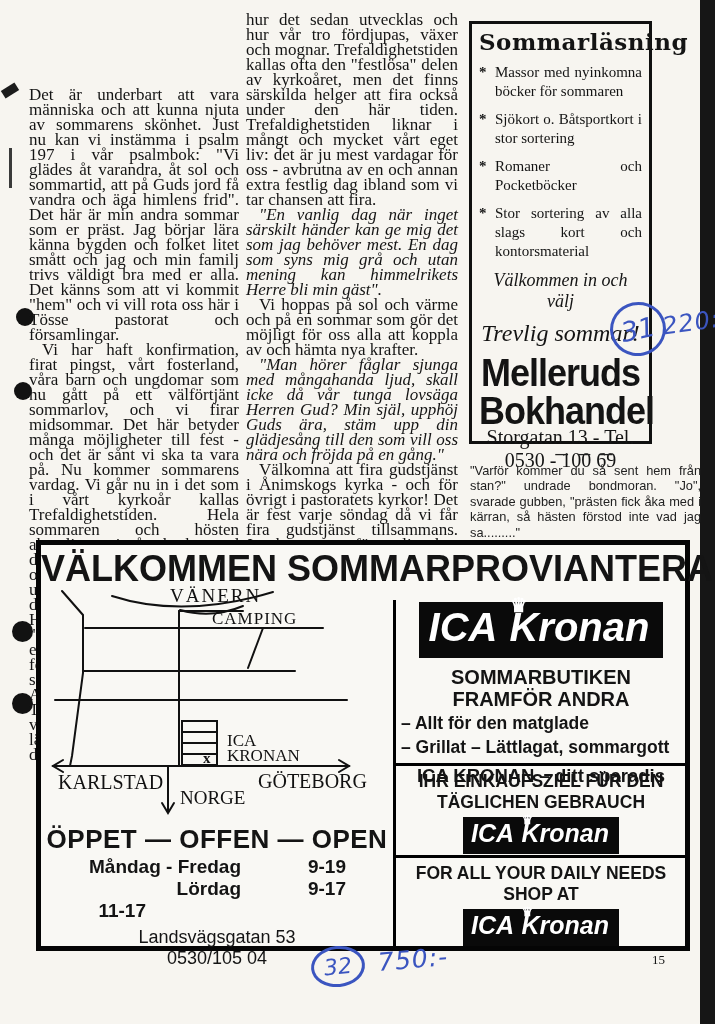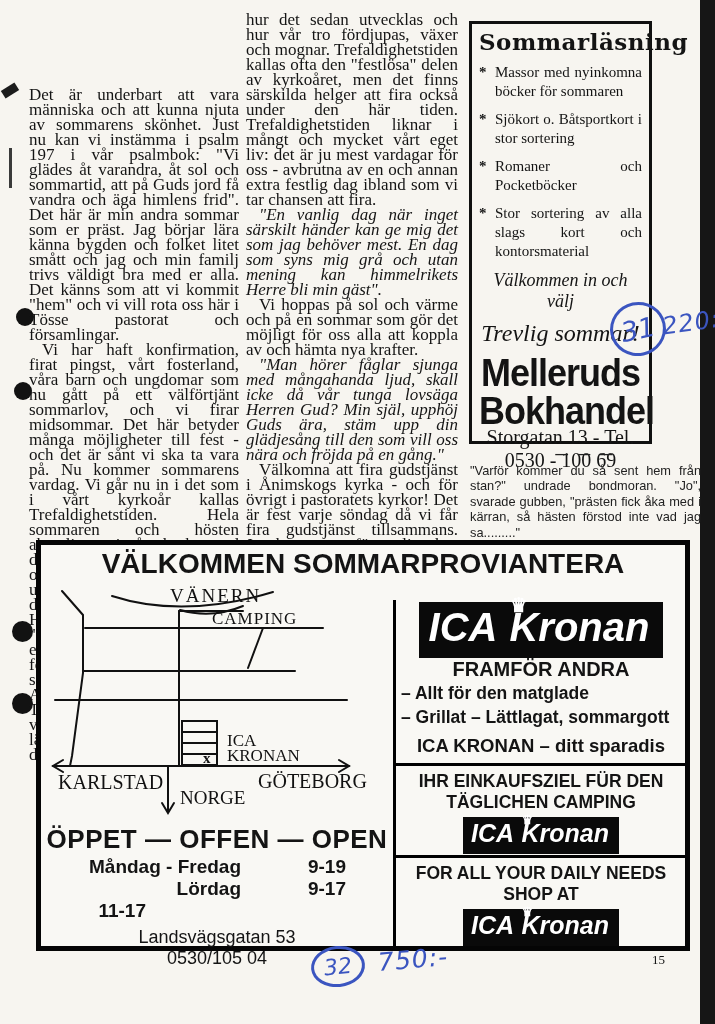--- a/index.html
+++ b/index.html
@@ -48,21 +48,21 @@
   
   .joke{position:absolute;left:470px;top:446px;width:231px;font-family:"Liberation Sans",sans-serif;
         font-size:12.8px;line-height:15.5px;color:#222;}
   .jdiv{text-align:center;letter-spacing:3px;font-weight:700;}
   .joke p{margin:1px 0;text-align:justify;}
 
   
   .bigad{position:absolute;left:36px;top:540px;width:654px;height:411px;border:5px solid #050505;
          box-sizing:border-box;background:#f9f8f4;}
   .bigad-head{position:absolute;top:3px;left:0;width:644px;text-align:center;white-space:nowrap;
-              font-family:"Liberation Sans",sans-serif;font-weight:700;font-size:28px;}
+              font-family:"Liberation Sans",sans-serif;font-weight:700;font-size:36px;}
   .map{position:absolute;left:3px;top:40px;}
   .map text{font-family:"Liberation Serif",serif;fill:#111;}
   .vdiv{position:absolute;left:352px;top:55px;width:3px;height:346px;background:#000;}
   .hdiv{position:absolute;left:355px;width:289px;height:3px;background:#000;}
   .h1{top:218px;}
   .h2{top:310px;}
   .sec{position:absolute;left:356px;width:288px;font-family:"Liberation Sans",sans-serif;text-align:center;}
   .sec1{top:55px;height:163px;}
   .sec2{top:226px;}
   .sec3{top:318px;}
@@ -216,31 +216,32 @@
       <div class="haddr">0530/105 04</div>
     </div>
 
     <div class="vdiv"></div>
 
     <div class="sec sec1">
       <div class="ica-logo big">
         <span>ICA</span>
         <span class="kron"><span class="crown">♛</span><span>Kronan</span></span>
       </div>
+      <div class="s-t1 mt8">SOMMARBUTIKEN</div>
       <div class="s-t1">FRAMFÖR ANDRA</div>
       <div class="s-b">–  Allt för den matglade</div>
       <div class="s-b">– Grillat – Lättlagat, sommargott</div>
       <div class="s-tag">ICA KRONAN – ditt sparadis</div>
     </div>
 
     <div class="hdiv h1"></div>
 
     <div class="sec sec2">
       <div class="g-t">IHR EINKAUFSZIEL FÜR DEN</div>
-      <div class="g-t">TÄGLICHEN CAMPING</div>
+      <div class="g-t">TÄGLICHEN GEBRAUCH</div>
       <div class="ica-logo small">
         <span>ICA</span>
         <span class="kron"><span class="crown">♛</span><span>Kronan</span></span>
       </div>
     </div>
 
     <div class="hdiv h2"></div>
 
     <div class="sec sec3">
       <div class="g-t">FOR ALL YOUR DAILY NEEDS</div>

